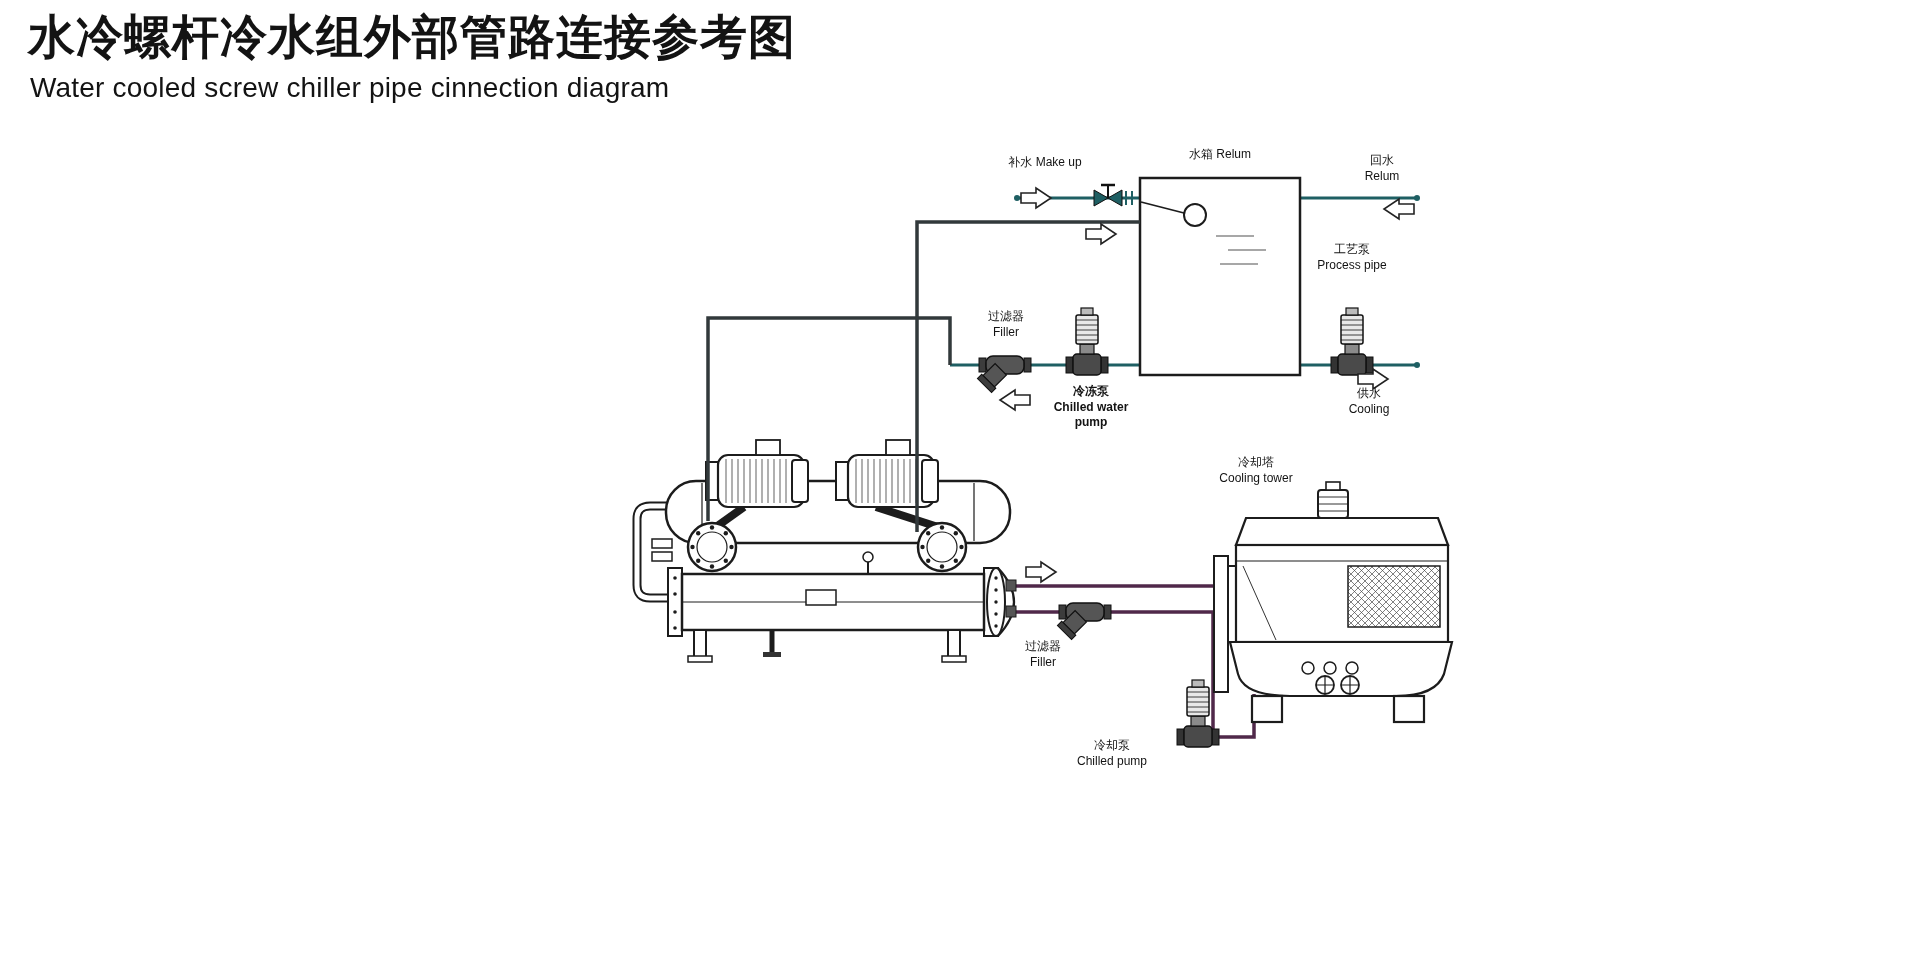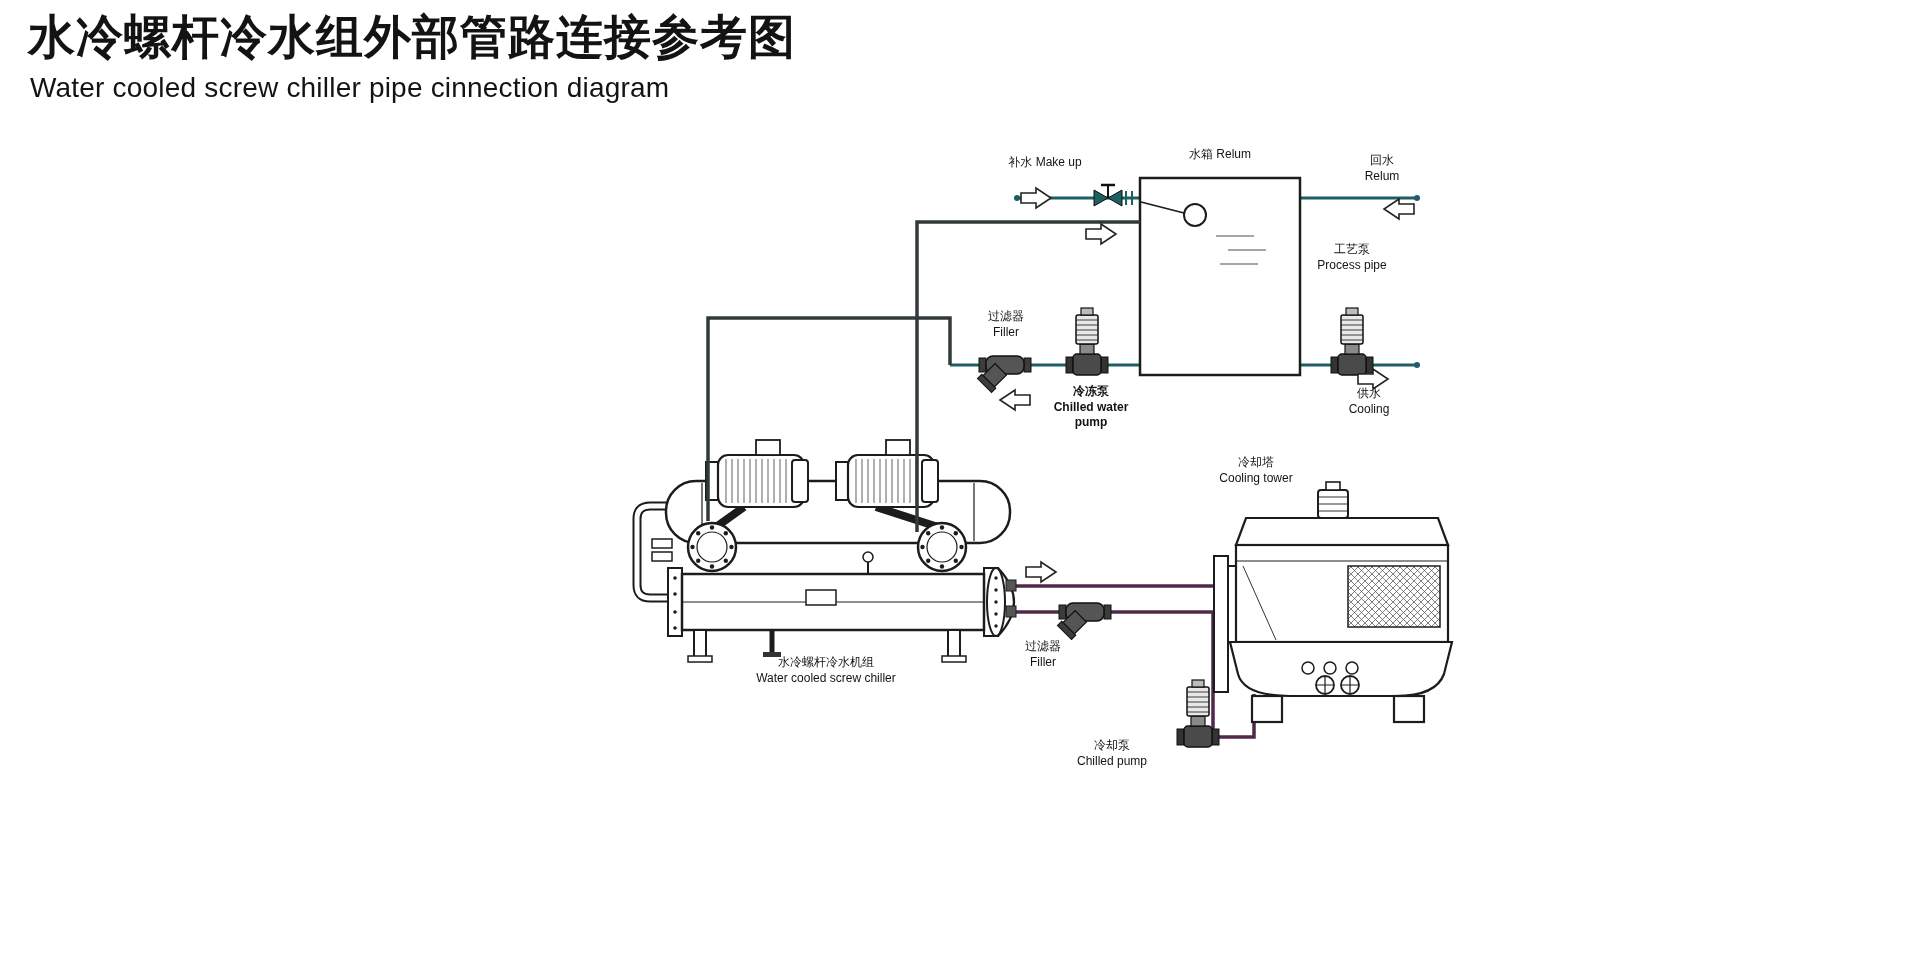--- a/index.html
+++ b/index.html
@@ -233,24 +233,20 @@
   <div class="lbl" style="left:976px; top:309px; width:60px;">
     <span class="cn">过滤器</span>
     <span class="en">Filler</span>
   </div>
 
   <div class="lbl" style="left:1036px; top:384px; width:110px;font-weight:bold;">
     <span class="cn">冷冻泵</span>
     <span class="en">Chilled water pump</span>
   </div>
 
-  <div class="lbl" style="left:698px; top:655px; width:256px;">
-    <span class="cn">水冷螺杆冷水机组</span>
-    <span class="en">Water cooled screw chiller</span>
-  </div>
 
   <div class="lbl" style="left:1194px; top:455px; width:124px;">
     <span class="cn">冷却塔</span>
     <span class="en">Cooling tower</span>
   </div>
 
   <div class="lbl" style="left:1013px; top:639px; width:60px;">
     <span class="cn">过滤器</span>
     <span class="en">Filler</span>
   </div>

